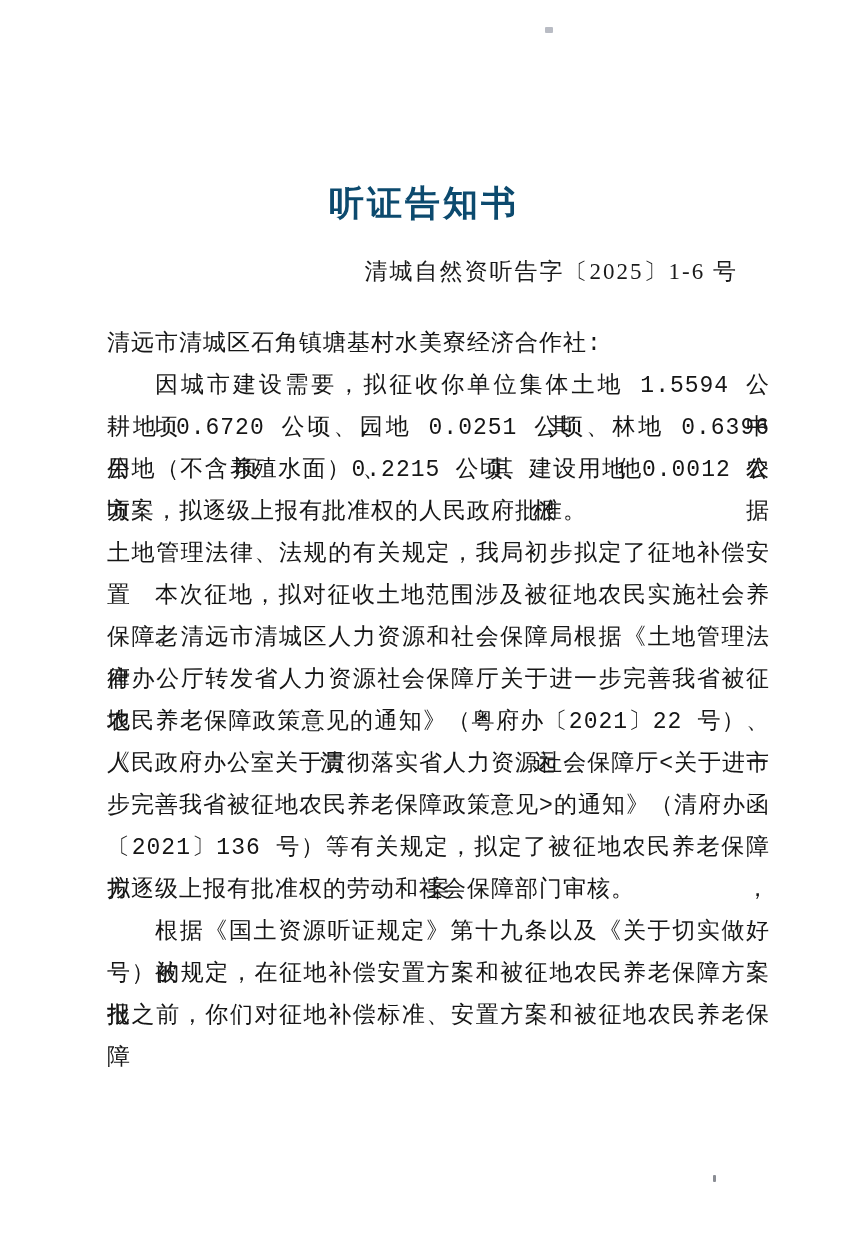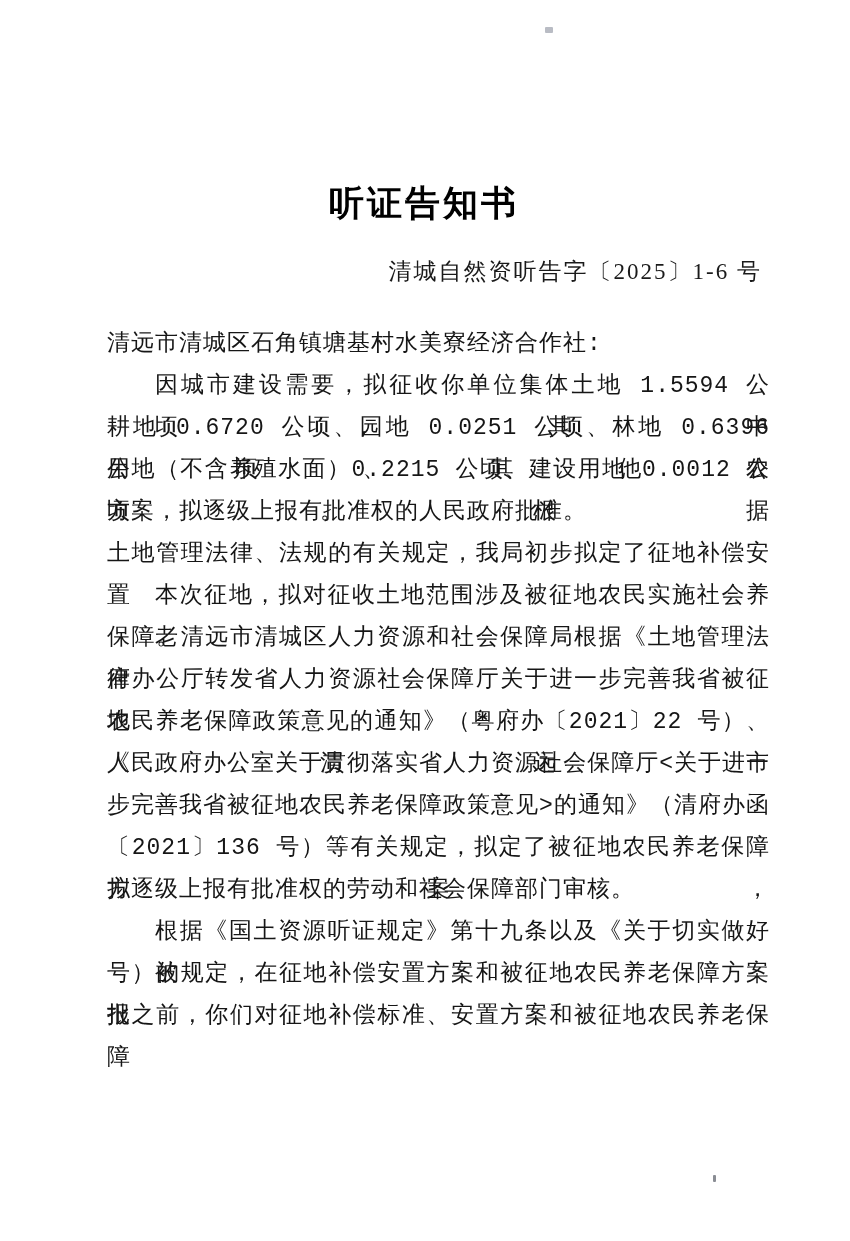--- a/index.html
+++ b/index.html
@@ -19,33 +19,32 @@
   .doc-title {
     position: absolute;
     top: 180px;
     left: 0;
     width: 848px;
     text-align: center;
     font-family: "Liberation Sans", "DejaVu Sans", sans-serif;
     font-weight: 700;
     font-size: 35px;
     letter-spacing: 3px;
-    color: #000000;
+    color: #0c4a6e;
   }
   .doc-number {
     position: absolute;
     top: 256px;
     left: 0;
     width: 738px; 
     text-align: right;
     font-size: 23px;
     letter-spacing: 2px;
     color: #1a1a1a;
     white-space: nowrap;
-    padding-left: 24px;
   }
   .body-block {
     position: absolute;
     top: 323px;
     left: 107px;
     width: 663px;
     font-size: 23px;
     color: #161616;
   }
   .text-line {

